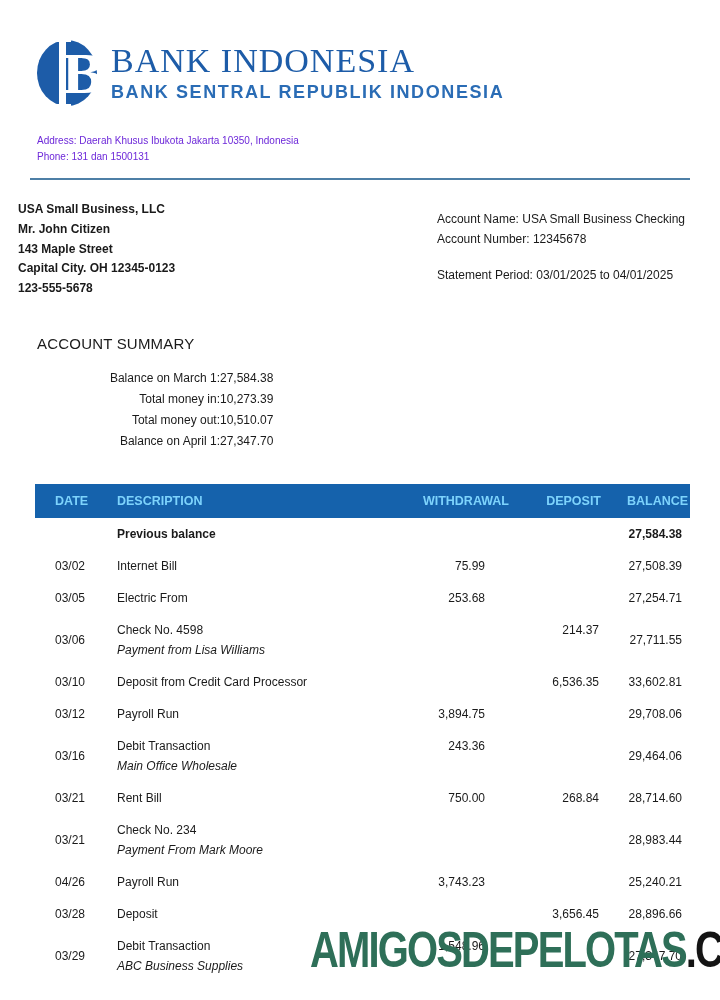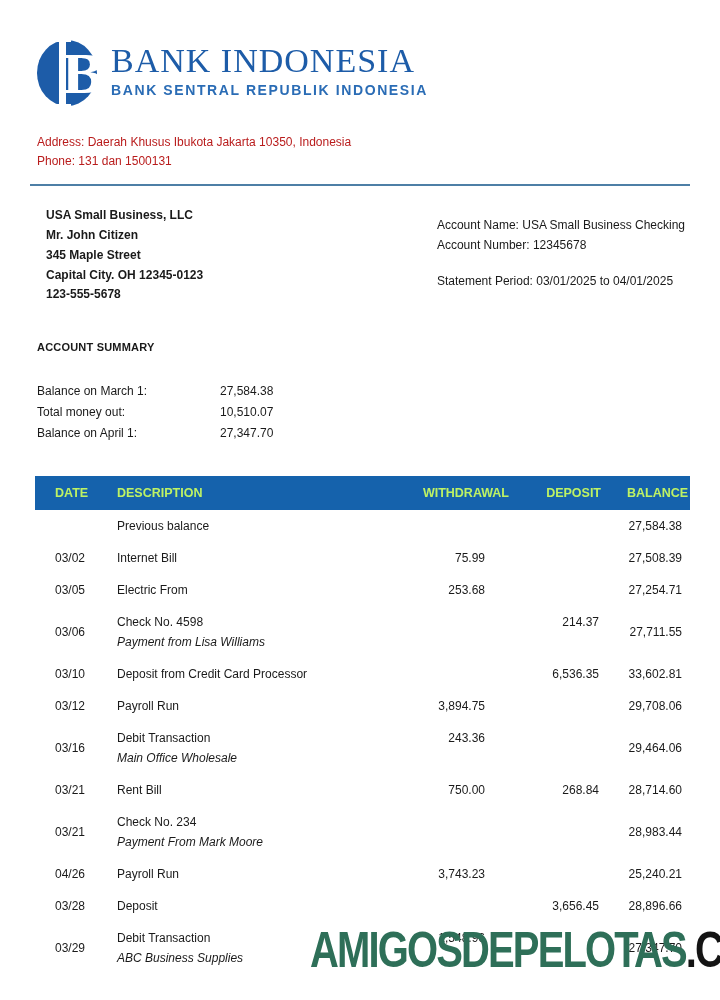--- a/index.html
+++ b/index.html
@@ -23,85 +23,85 @@
   .logo { width: 64px; height: 72px; flex: 0 0 auto; }
   .brand-text { margin-left: 12px; padding-top: 6px; }
   .brand-name {
     font-family: "Liberation Serif", serif;
     font-size: 34px;
     color: #1d5ca8;
     letter-spacing: 1px;
     line-height: 1.05;
   }
   .brand-sub {
-    font-size: 14px;
+    font-size: 18px;
     font-weight: bold;
     color: #2a6cb5;
     letter-spacing: 1.6px;
     margin-top: 3px;
   }
 
   
-  .contact { padding: 24px 0 0 37px; font-size: 12px; line-height: 1.55; color: #b91c1c; }
+  .contact { padding: 24px 0 0 37px; font-size: 10px; line-height: 1.55; color: #6d28d9; }
 
   
   .divider {
     border: none;
     height: 2px;
     background: #4e7fa6;
     margin: 14px 30px 0 30px;
   }
 
   
   .parties {
     display: flex;
     justify-content: space-between;
-    padding: 20px 35px 0 46px;
+    padding: 20px 35px 0 18px;
   }
   .customer { font-size: 12px; font-weight: bold; line-height: 1.65; }
   .account-info { font-size: 12px; line-height: 1.65; padding-top: 10px; }
   .account-info .value { font-weight: normal; }
   .account-period { margin-top: 16px; }
 
   
   .summary { padding: 36px 0 0 37px; }
-  .summary-title { font-size: 11px; font-weight: bold; letter-spacing: 0.2px; }
-  .summary-grid { margin-top: 28px; font-size: 12px; }
+  .summary-title { font-size: 15px; font-weight: normal; letter-spacing: 0.2px; }
+  .summary-grid { margin-top: 16px; font-size: 12px; text-align: right; }
   .summary-row { display: flex; line-height: 1.75; }
   .summary-label { width: 183px; }
   .summary-value { }
 
   
   .transactions { margin: 32px 30px 0 35px; }
   table { width: 655px; border-collapse: collapse; table-layout: fixed; }
   col.c-date { width: 70px; }
   col.c-desc { width: 292px; }
   col.c-wd   { width: 118px; }
   col.c-dep  { width: 92px; }
   col.c-bal  { width: 83px; }
 
   thead th {
     background: #1562ac;
-    color: #bef264;
+    color: #7dd3fc;
     font-size: 12.5px;
     font-weight: bold;
     height: 34px;
     padding: 0 20px;
   }
   th.h-date { text-align: center; }
   th.h-desc { text-align: left; padding-left: 12px; }
   th.h-wd, th.h-dep, th.h-bal { text-align: right; padding-right: 6px; }
 
   tbody td { font-size: 12px; padding-top: 9px; padding-bottom: 9px; }
   td.t-date { text-align: center; vertical-align: middle; }
   td.t-desc { text-align: left; padding-left: 12px; vertical-align: top; }
   td.t-wd { text-align: right; padding-right: 30px; vertical-align: top; }
   td.t-dep { text-align: right; padding-right: 8px; vertical-align: top; }
   td.t-bal { text-align: right; padding-right: 8px; vertical-align: middle; }
-  tbody tr.bold-row td { font-weight: normal; }
+  tbody tr.bold-row td { font-weight: bold; }
   .desc-sub { font-style: italic; margin-top: 6px; }
   .desc-sub:empty { display: none; }
 
   
   .watermark {
     position: absolute;
     left: 310px;
     top: 921px;
     white-space: nowrap;
     font-family: "Liberation Sans", sans-serif;
@@ -138,37 +138,41 @@
     <div>Address: Daerah Khusus Ibukota Jakarta 10350, Indonesia</div>
     <div>Phone: 131 dan 1500131</div>
   </div>
 
   <hr class="divider">
 
   <div class="parties">
     <div class="customer">
       <div>USA Small Business, LLC</div>
       <div>Mr. John Citizen</div>
-      <div>345 Maple Street</div>
+      <div>143 Maple Street</div>
       <div>Capital City. OH 12345-0123</div>
       <div>123-555-5678</div>
     </div>
     <div class="account-info">
       <div><span>Account Name: </span><span class="value">USA Small Business Checking</span></div>
       <div><span>Account Number: </span><span class="value">12345678</span></div>
       <div class="account-period">Statement Period: 03/01/2025 to 04/01/2025</div>
     </div>
   </div>
 
   <div class="summary">
     <div class="summary-title">ACCOUNT SUMMARY</div>
     <div class="summary-grid">
       <div class="summary-row">
           <span class="summary-label">Balance on March 1:</span>
           <span class="summary-value">27,584.38</span>
+        </div>
+      <div class="summary-row">
+          <span class="summary-label">Total money in:</span>
+          <span class="summary-value">10,273.39</span>
         </div>
       <div class="summary-row">
           <span class="summary-label">Total money out:</span>
           <span class="summary-value">10,510.07</span>
         </div>
       <div class="summary-row">
           <span class="summary-label">Balance on April 1:</span>
           <span class="summary-value">27,347.70</span>
         </div>
     </div>

